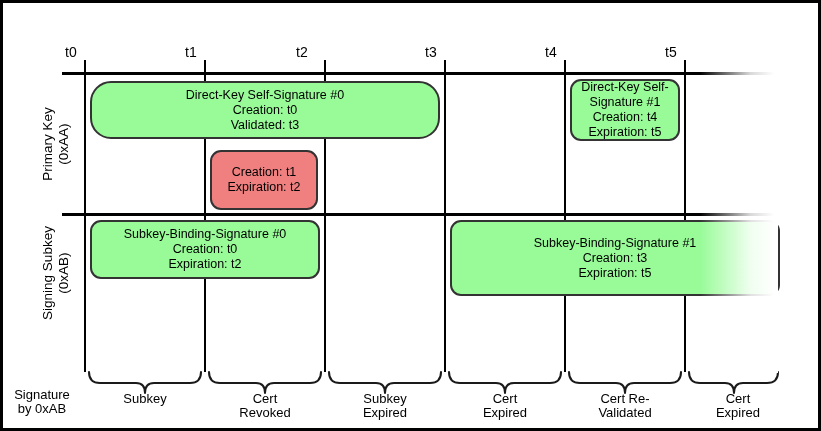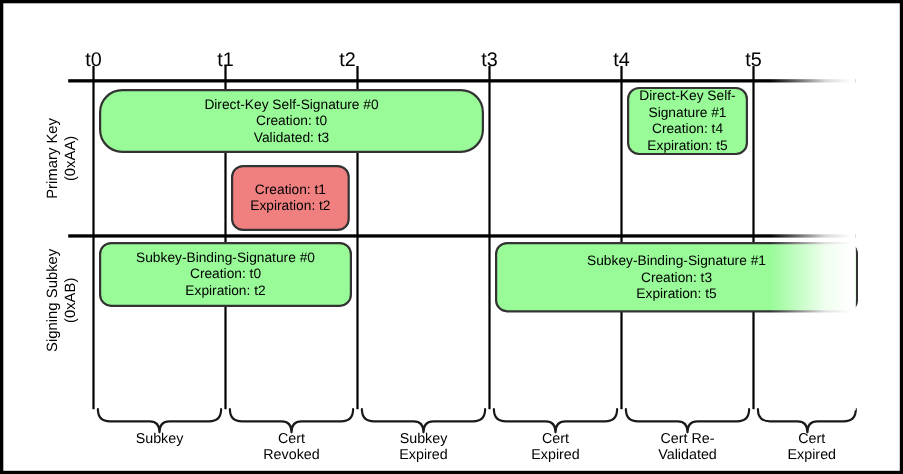--- a/index.html
+++ b/index.html
@@ -3,39 +3,39 @@
 <meta charset="utf-8">
 <style>
   html,body{margin:0;padding:0;background:#ffffff;}
   .canvas{
     position:relative;width:821px;height:431px;background:#fff;
     font-family:"Liberation Sans",sans-serif;color:#000;overflow:hidden;
   }
   .frame{position:absolute;inset:0;border:3px solid #000;pointer-events:none;z-index:40;}
   .hline{position:absolute;left:62px;width:716px;height:2.5px;background:var(--line-color,#000);z-index:1;}
   .vline{position:absolute;top:60px;width:2px;height:312px;background:var(--line-color,#000);z-index:1;}
-  .tick{position:absolute;top:44px;width:40px;text-align:center;font-size:18px;z-index:2;}
+  .tick{position:absolute;top:44px;width:40px;text-align:left;font-size:14px;z-index:2;}
   .rowlabel{
     position:absolute;left:-23px;width:160px;height:34px;
     transform:rotate(-90deg);text-align:center;font-size:13.5px;line-height:16px;
     white-space:pre-line;z-index:2;
   }
   .sigbox{
     position:absolute;box-sizing:border-box;border:2px solid #333;border-radius:11px;
     display:flex;flex-direction:column;justify-content:center;align-items:center;
     text-align:center;font-size:12.5px;line-height:15px;z-index:5;
   }
   .valid{background:var(--valid-fill,#98FB98);}
   .revoked{background:var(--revoked-fill,#F08080);}
   .boxline{white-space:pre-line;}
   .box-dks0{left:90px;top:81px;width:350px;height:58px;border-radius:21px;}
   .box-rev0{left:210px;top:150px;width:108px;height:60px;}
   .box-dks1{left:570px;top:79px;width:110px;height:62px;}
   .box-sbs0{left:90px;top:220px;width:230px;height:59px;}
-  .box-sbs1{left:450px;top:220px;width:330px;height:64px;}
+  .box-sbs1{left:450px;top:220px;width:330px;height:76px;}
   .braces{position:absolute;left:0;top:0;z-index:6;}
   .braces path{fill:none;stroke:#1a1a1a;stroke-width:2;stroke-linecap:round;stroke-linejoin:round;}
   .seg{
     position:absolute;top:392px;width:120px;text-align:center;
     font-size:13px;line-height:14px;white-space:pre-line;z-index:7;
   }
   .axislabel{
     position:absolute;left:5px;top:388px;width:74px;text-align:center;
     font-size:13px;line-height:14px;white-space:pre-line;z-index:7;
   }
@@ -111,20 +111,22 @@
       </linearGradient>
     </defs>
   <path d="M 89 372 C 89 379 92 383 100 383 L 136 383 C 142 383 145 386 145 393 C 145 386 148 383 154 383 L 190 383 C 198 383 201 379 201 372"></path>
       <path d="M 209 372 C 209 379 212 383 220 383 L 256 383 C 262 383 265 386 265 393 C 265 386 268 383 274 383 L 310 383 C 318 383 321 379 321 372"></path>
       <path d="M 329 372 C 329 379 332 383 340 383 L 376 383 C 382 383 385 386 385 393 C 385 386 388 383 394 383 L 430 383 C 438 383 441 379 441 372"></path>
       <path d="M 449 372 C 449 379 452 383 460 383 L 496 383 C 502 383 505 386 505 393 C 505 386 508 383 514 383 L 550 383 C 558 383 561 379 561 372"></path>
       <path d="M 569 372 C 569 379 572 383 580 383 L 616 383 C 622 383 625 386 625 393 C 625 386 628 383 634 383 L 670 383 C 678 383 681 379 681 372"></path>
       <path d="M 689 372 C 689 379 692 383 700 383 L 725 383 C 731 383 734 386 734 393 C 734 386 737 383 743 383 L 767 383 C 775 383 778 379 778 372" stroke="url(#braceFade)"></path>
     </svg>
 
+  <div class="axislabel">Signature
+by 0xAB</div>
   <div class="seg" style="left:85px">Subkey</div>
   <div class="seg" style="left:205px">Cert
 Revoked</div>
   <div class="seg" style="left:325px">Subkey
 Expired</div>
   <div class="seg" style="left:445px">Cert
 Expired</div>
   <div class="seg" style="left:565px">Cert Re-
 Validated</div>
   <div class="seg" style="left:678px">Cert

